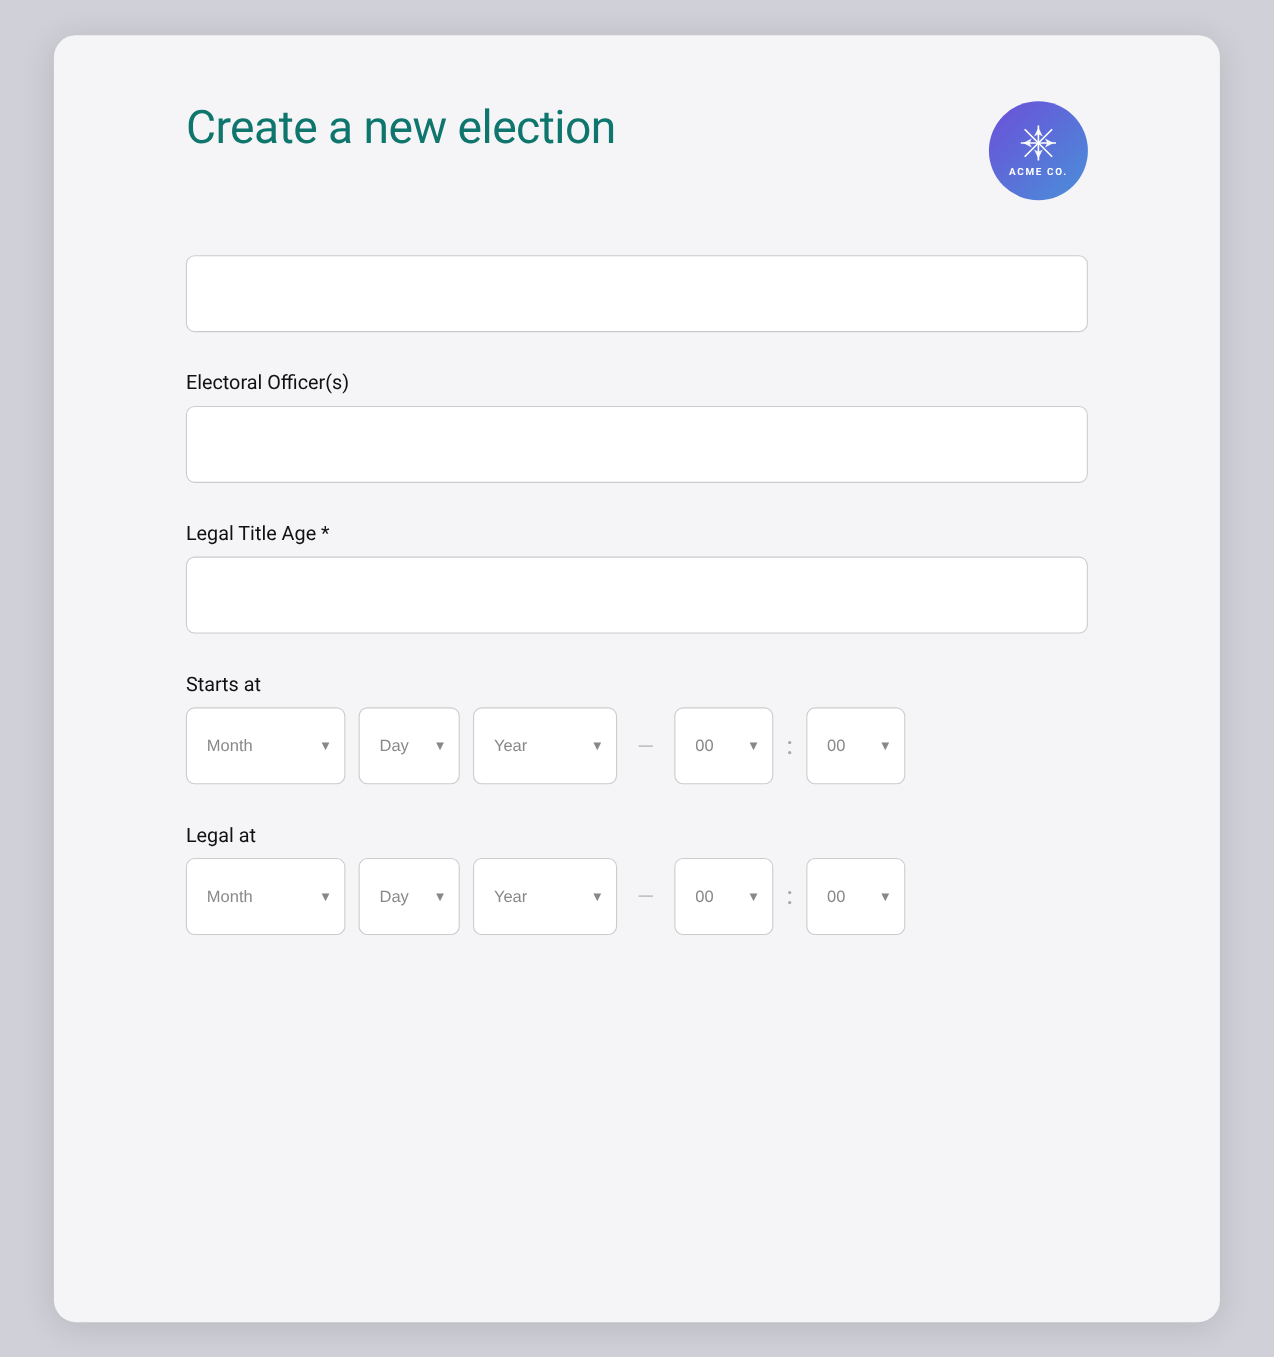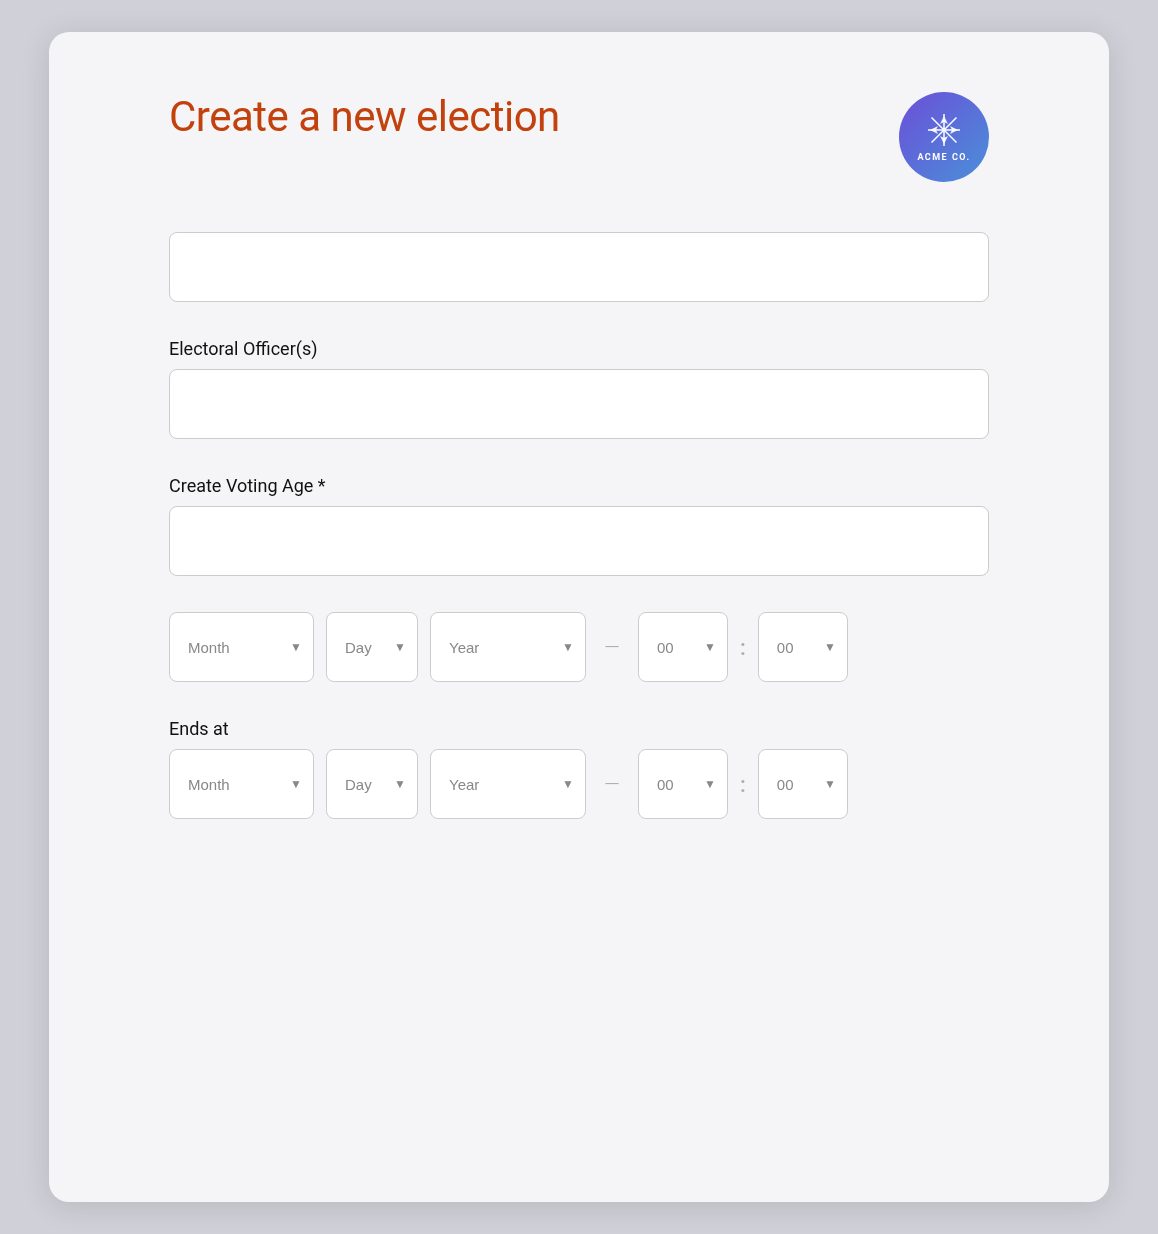--- a/index.html
+++ b/index.html
@@ -30,21 +30,21 @@
     .header {
       display: flex;
       justify-content: space-between;
       align-items: flex-start;
       margin-bottom: 50px;
     }
 
     .page-title {
       font-size: 42px;
       font-weight: 400;
-      color: #c2410c;
+      color: #0f766e;
       letter-spacing: -0.5px;
     }
 
     .logo-circle {
       width: 90px;
       height: 90px;
       border-radius: 50%;
       background: linear-gradient(135deg, #6b4fd8, #4a90d9);
       display: flex;
       flex-direction: column;
@@ -114,21 +114,21 @@
 
     .dropdown-month {
       width: 145px;
     }
 
     .dropdown-day {
       width: 92px;
     }
 
     .dropdown-year {
-      width: 156px;
+      width: 131px;
     }
 
     .dropdown-hour {
       width: 90px;
     }
 
     .dropdown-minute {
       width: 90px;
     }
 
@@ -188,25 +188,26 @@
   <div class="form-group">
     <input class="form-input" type="text" placeholder="" style="">
   </div>
 
   <div class="form-group">
     <label class="form-label">Electoral Officer(s)</label>
     <input class="form-input" type="text" placeholder="" style="">
   </div>
 
   <div class="form-group">
-    <label class="form-label">Create Voting Age *</label>
+    <label class="form-label">Legal Title Age *</label>
     <input class="form-input" type="text" placeholder="" style="">
   </div>
 
   <div class="form-group">
+    <label class="form-label">Starts at</label>
     <div class="date-time-row">
       <div class="dropdown-wrapper">
         <select class="dropdown-select dropdown-month">
           <option value="">Month</option>
           <option value="1">January</option>
           <option value="2">February</option>
           <option value="3">March</option>
           <option value="4">April</option>
           <option value="5">May</option>
           <option value="6">June</option>
@@ -274,21 +275,21 @@
           <option value="20">20</option><option value="25">25</option><option value="30">30</option>
           <option value="35">35</option><option value="40">40</option><option value="45">45</option>
           <option value="50">50</option><option value="55">55</option>
         </select>
         <span class="chevron-icon">▼</span>
       </div>
     </div>
   </div>
 
   <div class="form-group">
-    <label class="form-label">Ends at</label>
+    <label class="form-label">Legal at</label>
     <div class="date-time-row">
       <div class="dropdown-wrapper">
         <select class="dropdown-select dropdown-month">
           <option value="">Month</option>
           <option value="1">January</option>
           <option value="2">February</option>
           <option value="3">March</option>
           <option value="4">April</option>
           <option value="5">May</option>
           <option value="6">June</option>

